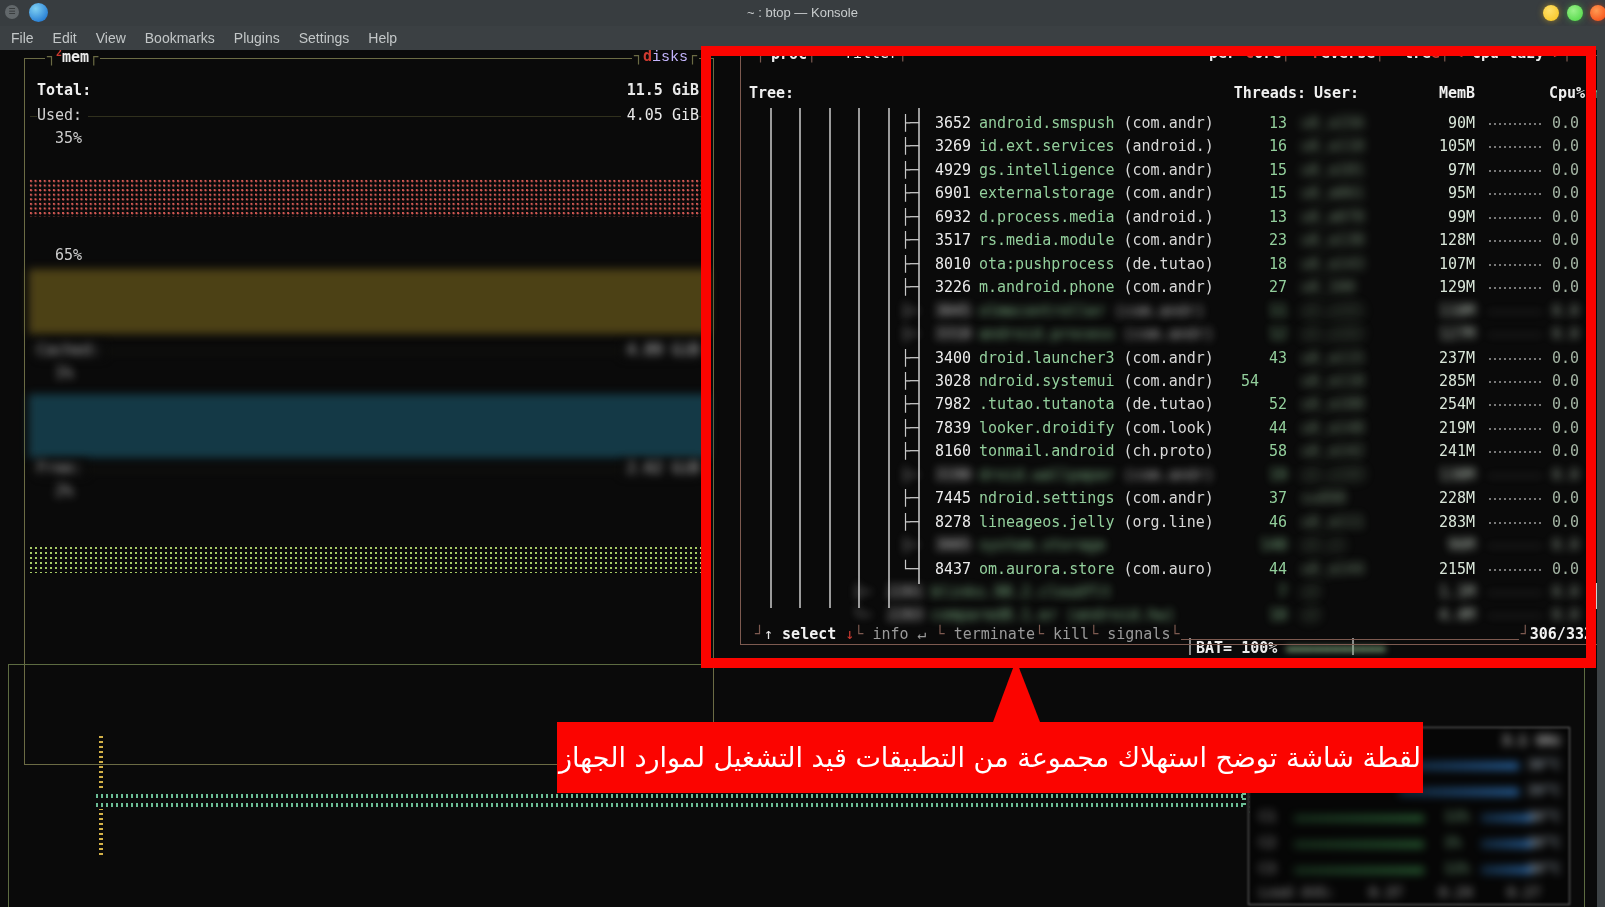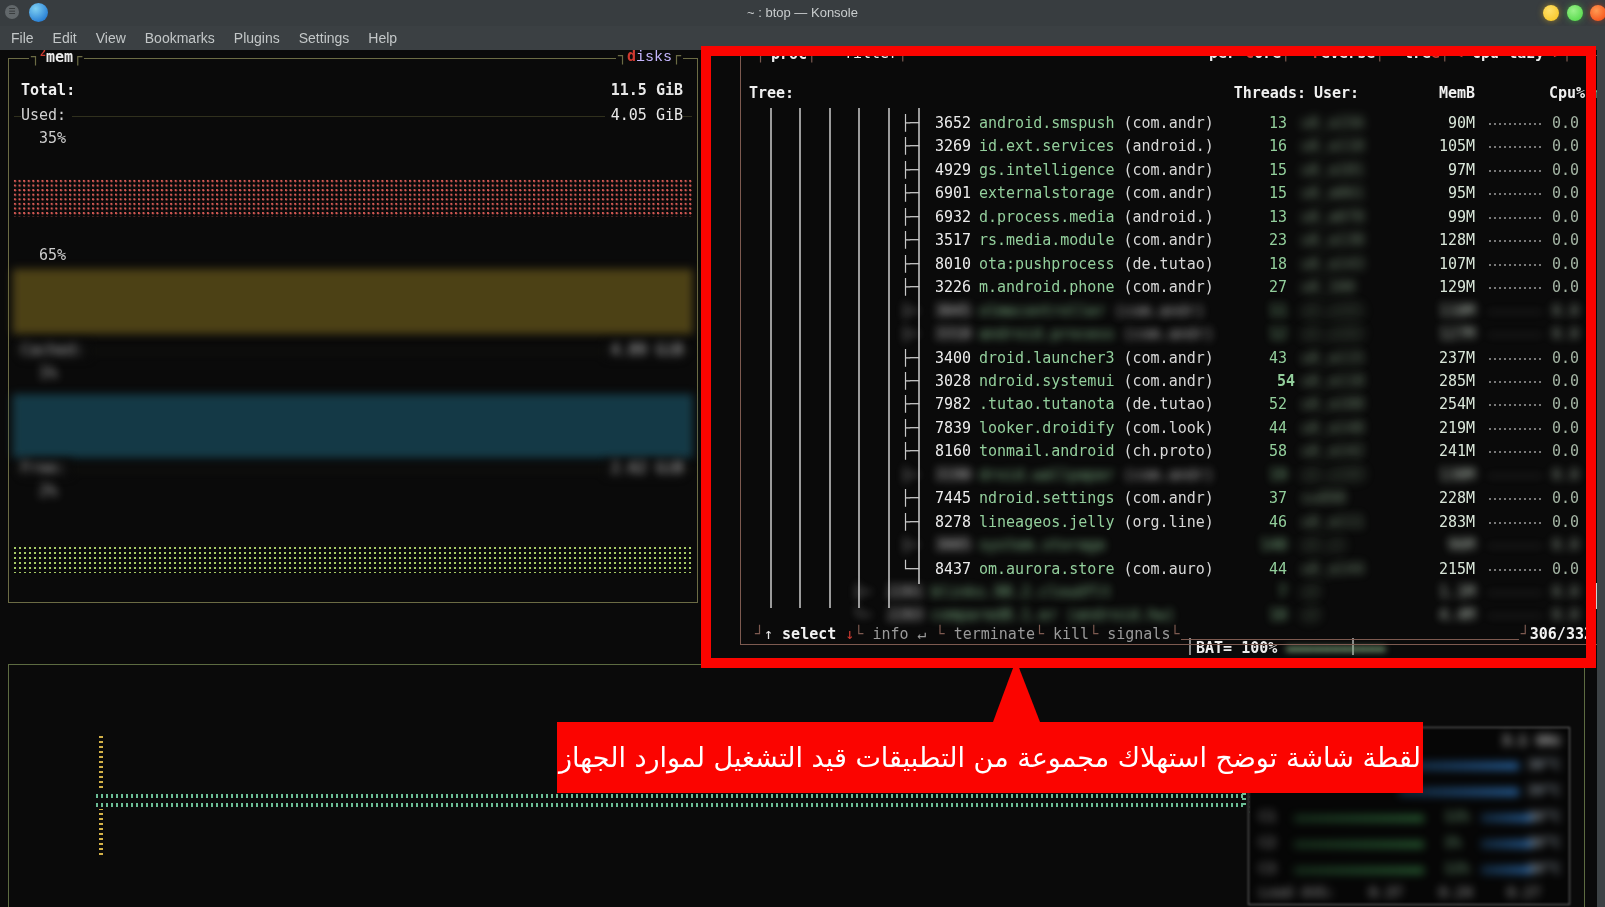--- a/index.html
+++ b/index.html
@@ -23,21 +23,21 @@
   .kscroll { position:absolute; right:0; top:50px; width:8px; height:857px; background:#3d4245; }
 
   .box { position:absolute; border:1.5px solid; }
   .btitle { position:absolute; top:-12px; background:#0a0a0a; padding:0 2px; white-space:nowrap; font-weight:bold; color:#ececec; }
   .bd { font-weight:normal; }
   sup.hot { color:#cf3a30; font-size:10px; font-weight:bold; vertical-align:super; }
   .hotc { color:#cf3a30; }
   .dim { color:#9a9a9a; font-weight:normal; }
 
   
-  .mem-box { left:8px; top:8px; width:690px; height:545px; border-color:#6b6b44; }
+  .mem-box { left:24px; top:8px; width:690px; height:707px; border-color:#6b6b44; }
   .mem-box .bd { color:#6b6b44; }
   .mrow { position:absolute; left:0; width:100%; height:22px; }
   .mline { position:absolute; left:5px; right:5px; top:10px; height:1px; background:#30301d; }
   .mlabel { position:absolute; left:12px; background:#0a0a0a; padding-right:6px; color:#d2d2d2; }
   .mlabel.b { font-weight:bold; color:#f0f0f0; }
   .mval { position:absolute; right:14px; background:#0a0a0a; padding-left:6px; color:#e8e8e8; }
   .mval.b { font-weight:bold;text-align:right; }
   .mpct { position:absolute; left:30px; color:#cdcdcd; }
   .band { position:absolute; left:4px; right:4px; }
   .dots-red { height:38px; background-image:radial-gradient(circle at 2px 2px, #d85a55 1.1px, transparent 1.4px); background-size:4.6px 4.6px; }
@@ -362,21 +362,21 @@
             <span class="pcell pth r" style="left: 500px; width: 46px;">43</span>
             <span class="pcell puser" style="left: 560px; width: 62px;">u0_a115</span>
             <span class="pcell pmem r" style="left: 648px; width: 86px;">237M</span>
             <span class="pcell leader" style="left: 748px; width: 52px; top: 9px; height: 2px;"></span>
             <span class="pcell pcpu r" style="left: 800px; width: 38px;">0.0</span>
           </div>
           <div class="proc-row" style="top: 315.95px;">
             <span class="pcell branch" style="left: 160px;">├─</span>
             <span class="pcell pid r" style="left: 182px; width: 48px;">3028</span>
             <span class="pcell pname" style="left: 238px;"><span>ndroid.systemui </span><span class="ppkg">(com.andr)</span></span>
-            <span class="pcell pth r" style="left: 508px; width: 46px; font-weight: bold;">54</span>
+            <span class="pcell pth r" style="left: 472px; width: 46px;">54</span>
             <span class="pcell puser" style="left: 560px; width: 62px;">u0_a118</span>
             <span class="pcell pmem r" style="left: 648px; width: 86px;">285M</span>
             <span class="pcell leader" style="left: 748px; width: 52px; top: 9px; height: 2px;"></span>
             <span class="pcell pcpu r" style="left: 800px; width: 38px;">0.0</span>
           </div>
           <div class="proc-row" style="top: 339.4px;">
             <span class="pcell branch" style="left: 160px;">├─</span>
             <span class="pcell pid r" style="left: 182px; width: 48px;">7982</span>
             <span class="pcell pname" style="left: 238px;"><span>.tutao.tutanota </span><span class="ppkg">(de.tutao)</span></span>
             <span class="pcell pth r" style="left: 500px; width: 46px;">52</span>

